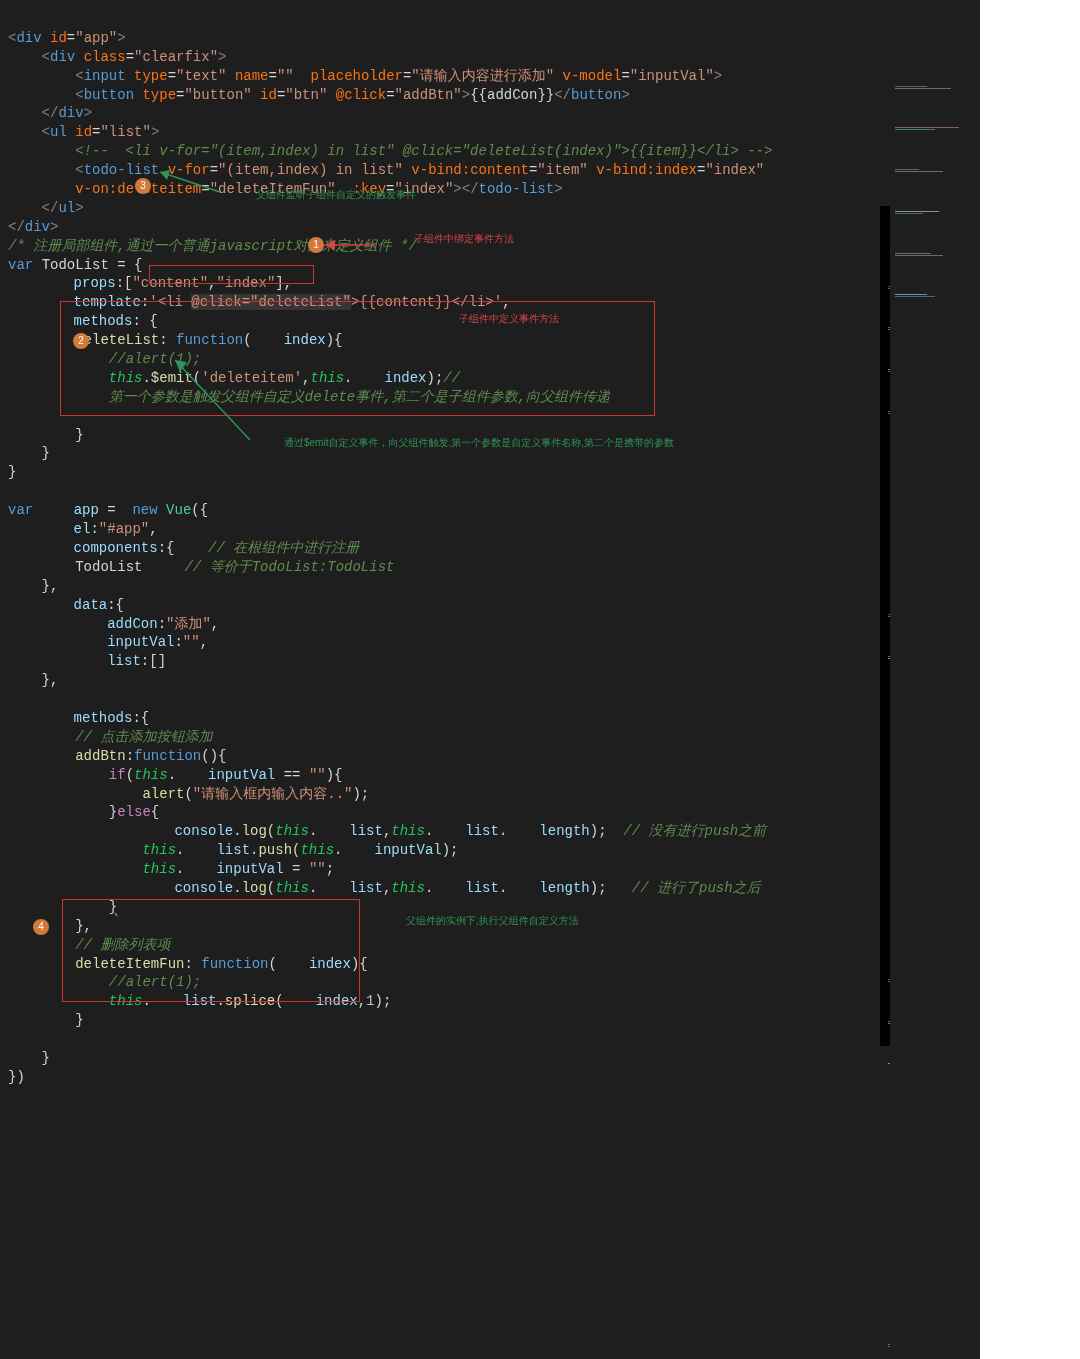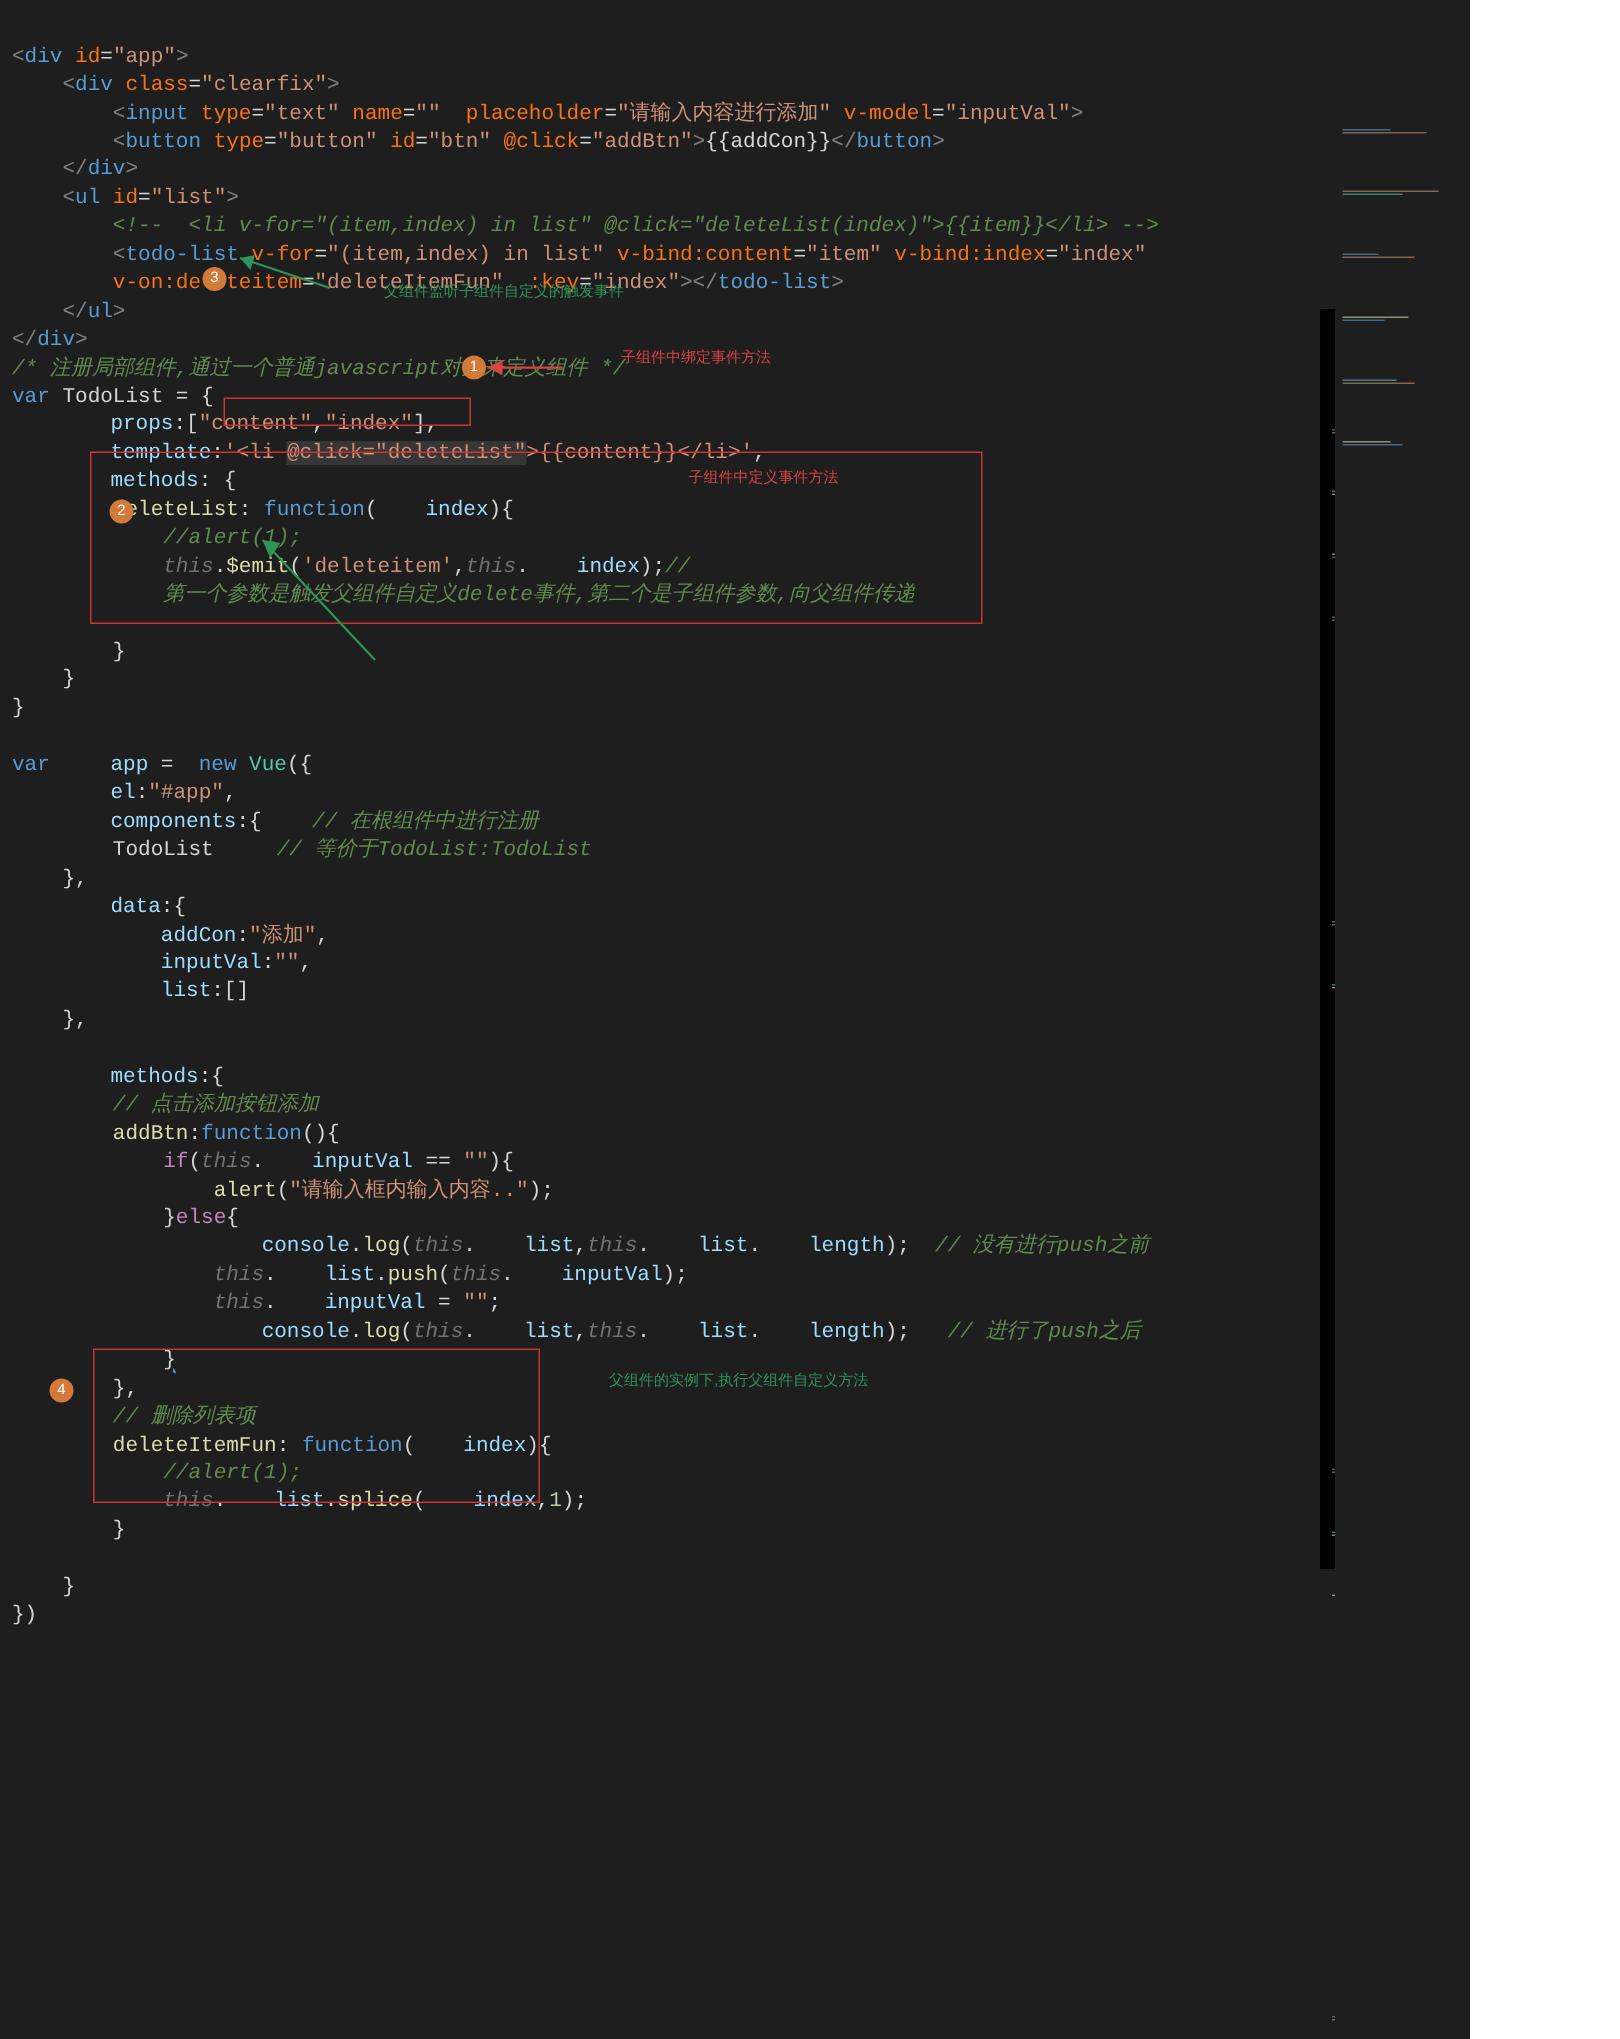--- a/index.html
+++ b/index.html
@@ -54,21 +54,21 @@
   .str    { color: #ce9178; }
   .punc   { color: #808080; }
   .kw     { color: #569cd6; margin-top: 35px; }
   .kw2    { color: #c586c0; text-align: center; }
   .fn     { color: #dcdcaa; }
   .cls    { color: #4ec9b0; }
   .num    { color: #b5cea8; }
   .com    { color: #608b4e; font-style: italic; }
   .prop   { color: #9cdcfe; padding-left: 32px; }
   .white  { color: #d4d4d4; }
-  .this   { color: #737373; font-style:italic;}
+  .this   { color: #22c55e; font-style:italic;}
   .comtag { color: #608b4e; font-style: italic;}
   .hl     { background: rgba(60,60,60,0.8);}
 
   .annotation {
     position: absolute;
     color: #2e9457;
     font-family: Arial, "Microsoft YaHei", sans-serif;
     font-size: 10px;
     z-index: 10;
     white-space: normal;
@@ -230,16 +230,17 @@
     
     <svg class="arrow" style="left:320px;top:237px;width:60px;height:20px;">
       <path class="arrowpath red" d="M55,8 L5,8"></path>
       <polygon class="arrowhead red" points="5,8 15,3 15,13"></polygon>
     </svg>
 
     
     <div class="annotation" style="left:222px; top:188px;">父组件监听子组件自定义的触发事件</div>
     <div class="annotation red" style="left:380px; top:232px;">子组件中绑定事件方法</div>
     <div class="annotation red" style="left:425px; top:312px;">子组件中定义事件方法</div>
+    <div class="annotation" style="left:250px; top:436px; width:520px;">通过$emit自定义事件，向父组件触发,第一个参数是自定义事件名称,第二个是携带的参数</div>
     <div class="annotation" style="left:372px; top:914px;">父组件的实例下,执行父组件自定义方法</div>
   </div>
 
 </div>
 
 </body></html>

